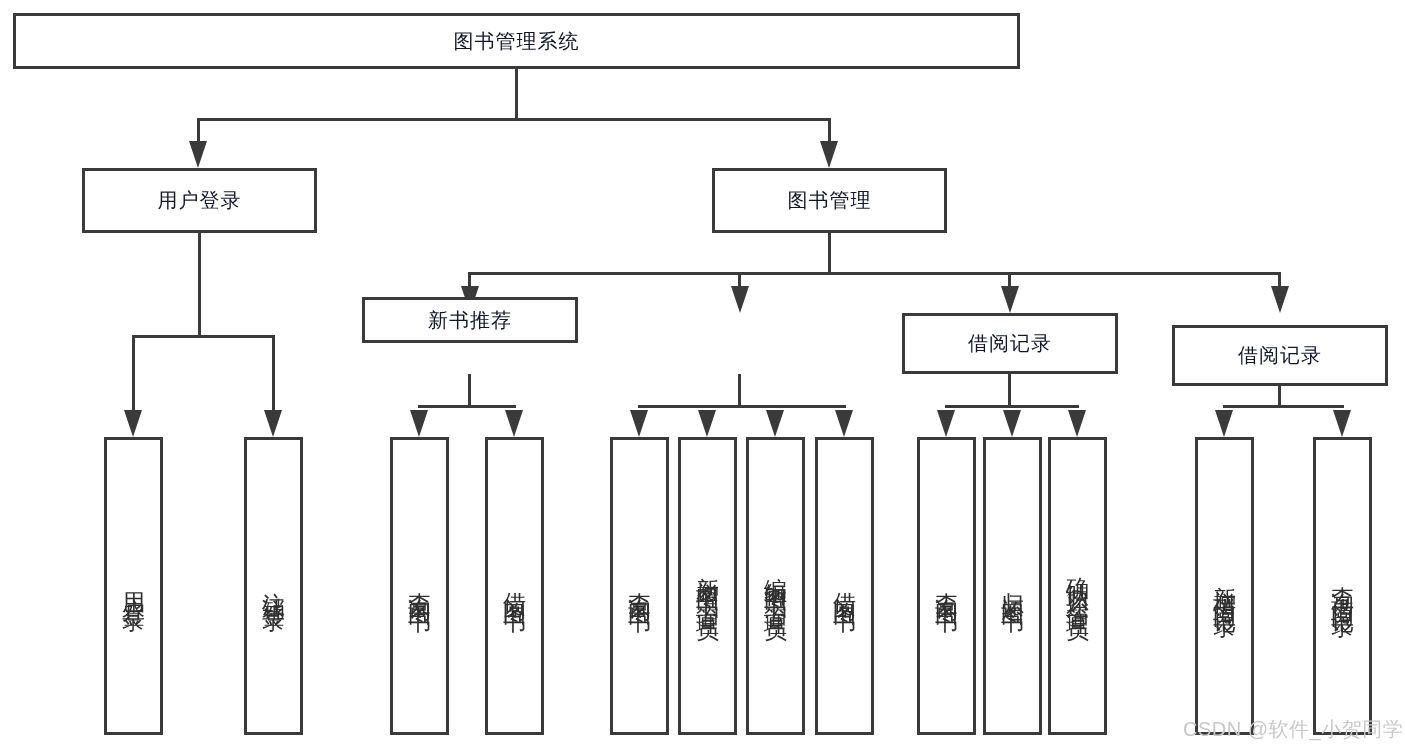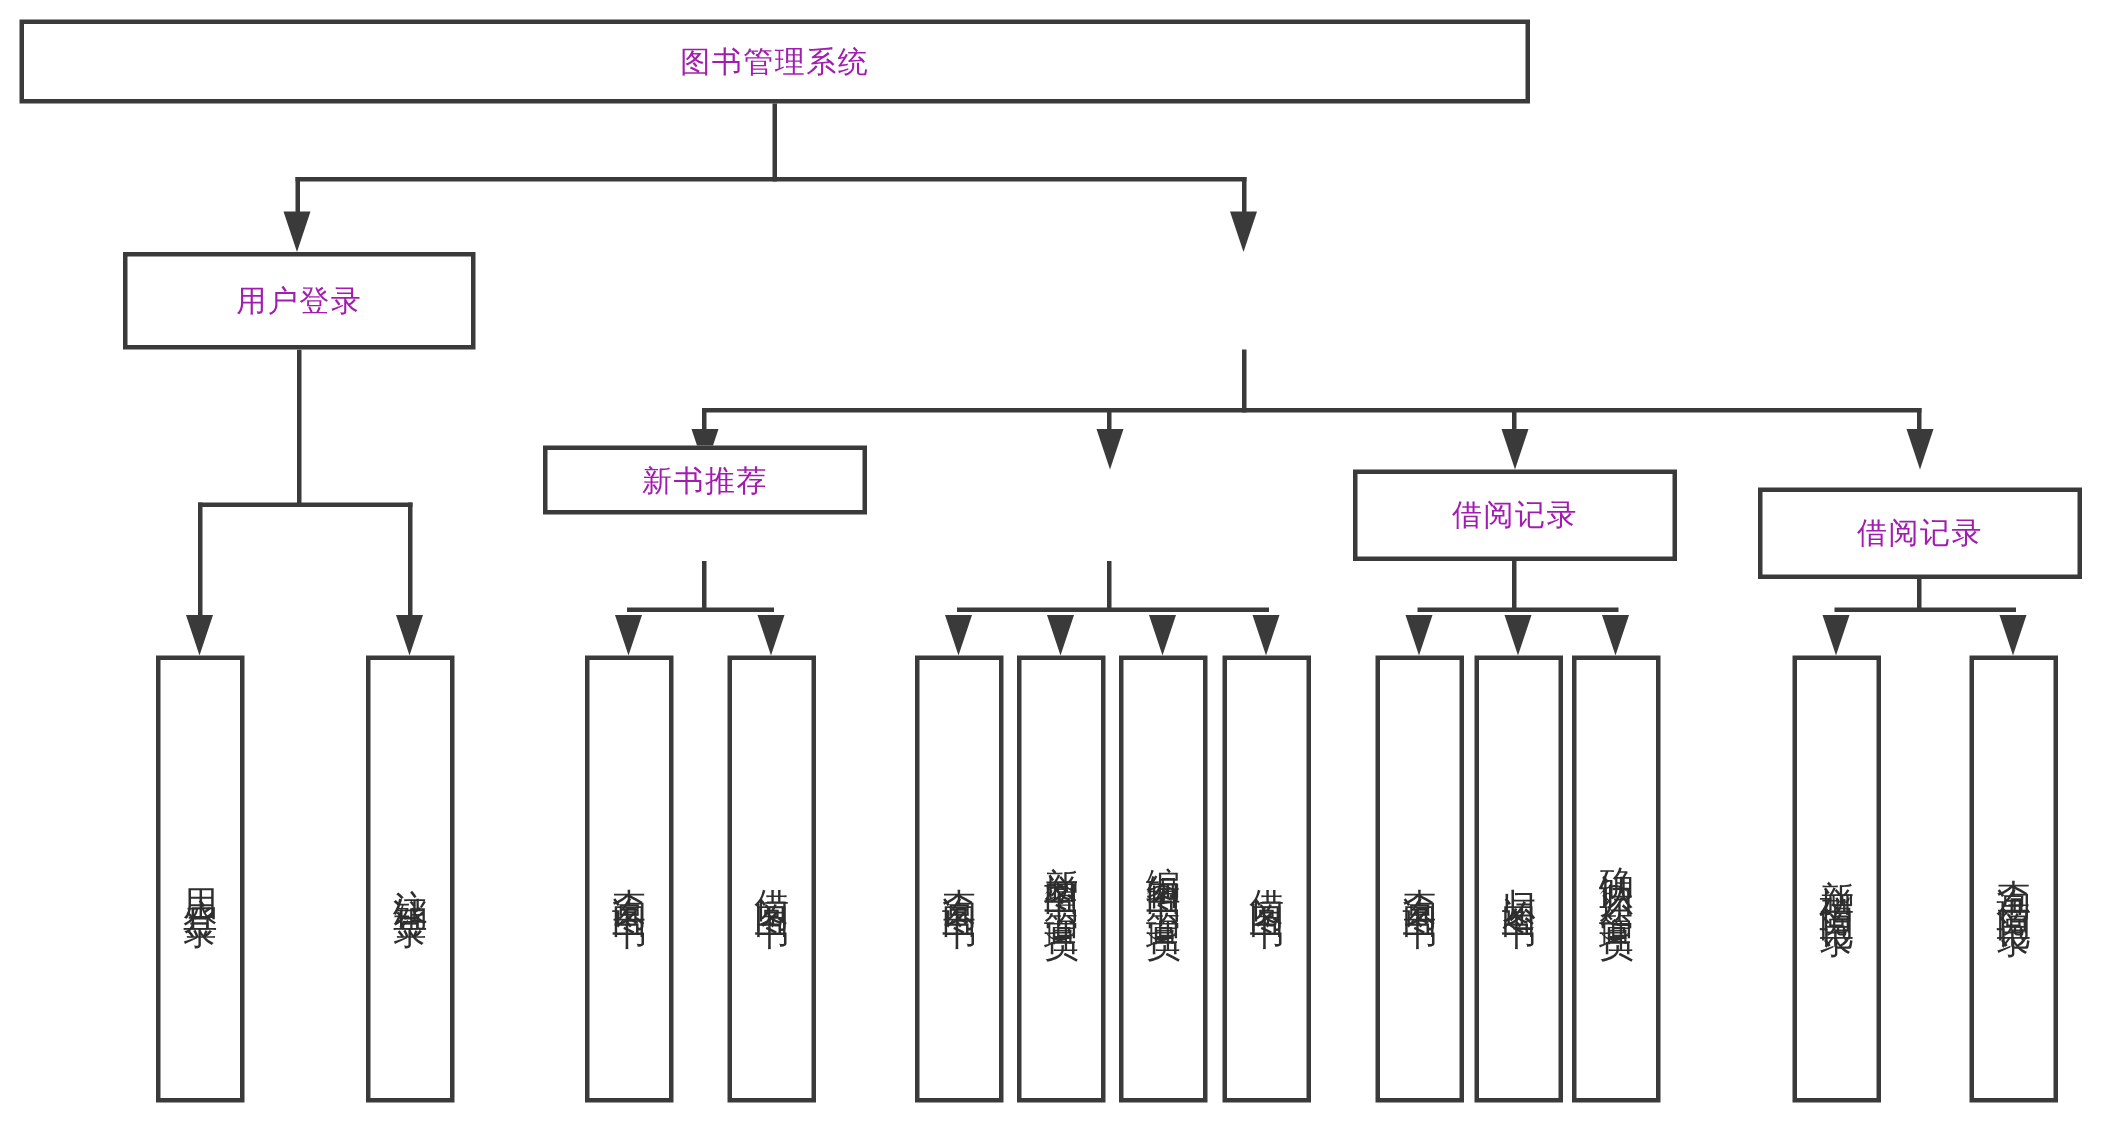--- a/index.html
+++ b/index.html
@@ -1,21 +1,21 @@
 <!DOCTYPE html>
 <html><head>
 <meta charset="utf-8">
 <style>
   html,body{margin:0;padding:0;background:#ffffff;}
   body{font-family:"Liberation Sans",sans-serif;}
   #stage{position:relative;width:1405px;height:747px;background:#ffffff;overflow:hidden;}
   .box{
     position:absolute;box-sizing:border-box;background:#ffffff;
     border:3px solid #3a3a3a;display:flex;align-items:center;justify-content:center;
-    color:#a21caf;font-size:20px;letter-spacing:1px;z-index:2;
+    color:#0f172a;font-size:20px;letter-spacing:1px;z-index:2;
   }
   .leaf{
     position:absolute;box-sizing:border-box;background:#ffffff;
     border:3px solid #3a3a3a;display:flex;align-items:center;justify-content:center;
     color:#2e2e2e;z-index:2;width:59px;top:437px;height:298px;
   }
   .leaf .vtext{
     writing-mode:vertical-rl;text-orientation:mixed;
     font-size:23px;letter-spacing:6px;line-height:1;white-space:nowrap;
   }
@@ -38,20 +38,23 @@
 <div id="stage">
 
   <div class="box" style="left:13px;top:13px;width:1007px;height:56px;">
     <span>图书管理系统</span>
   </div>
 
   <div class="box" style="left:82px;top:168px;width:235px;height:65px;">
     <span>用户登录</span>
   </div>
 
+  <div class="box" style="left:712px;top:168px;width:235px;height:65px;">
+    <span>图书管理</span>
+  </div>
 
   <div class="box" style="left:362px;top:297px;width:216px;height:46px;">
     <span>新书推荐</span>
   </div>
 
 
   <div class="box" style="left:902px;top:313px;width:216px;height:61px;">
     <span>借阅记录</span>
   </div>
 
@@ -143,14 +146,15 @@
   <div class="arrow" style="left:630px;top:410px;"></div>
   <div class="arrow" style="left:698px;top:410px;"></div>
   <div class="arrow" style="left:766px;top:410px;"></div>
   <div class="arrow" style="left:835px;top:410px;"></div>
   <div class="arrow" style="left:937px;top:410px;"></div>
   <div class="arrow" style="left:1003px;top:410px;"></div>
   <div class="arrow" style="left:1068px;top:410px;"></div>
   <div class="arrow" style="left:1215px;top:410px;"></div>
   <div class="arrow" style="left:1333px;top:410px;"></div>
 
+  <div id="watermark">CSDN @软件_小贺同学</div>
 
 </div>
 
 </body></html>

